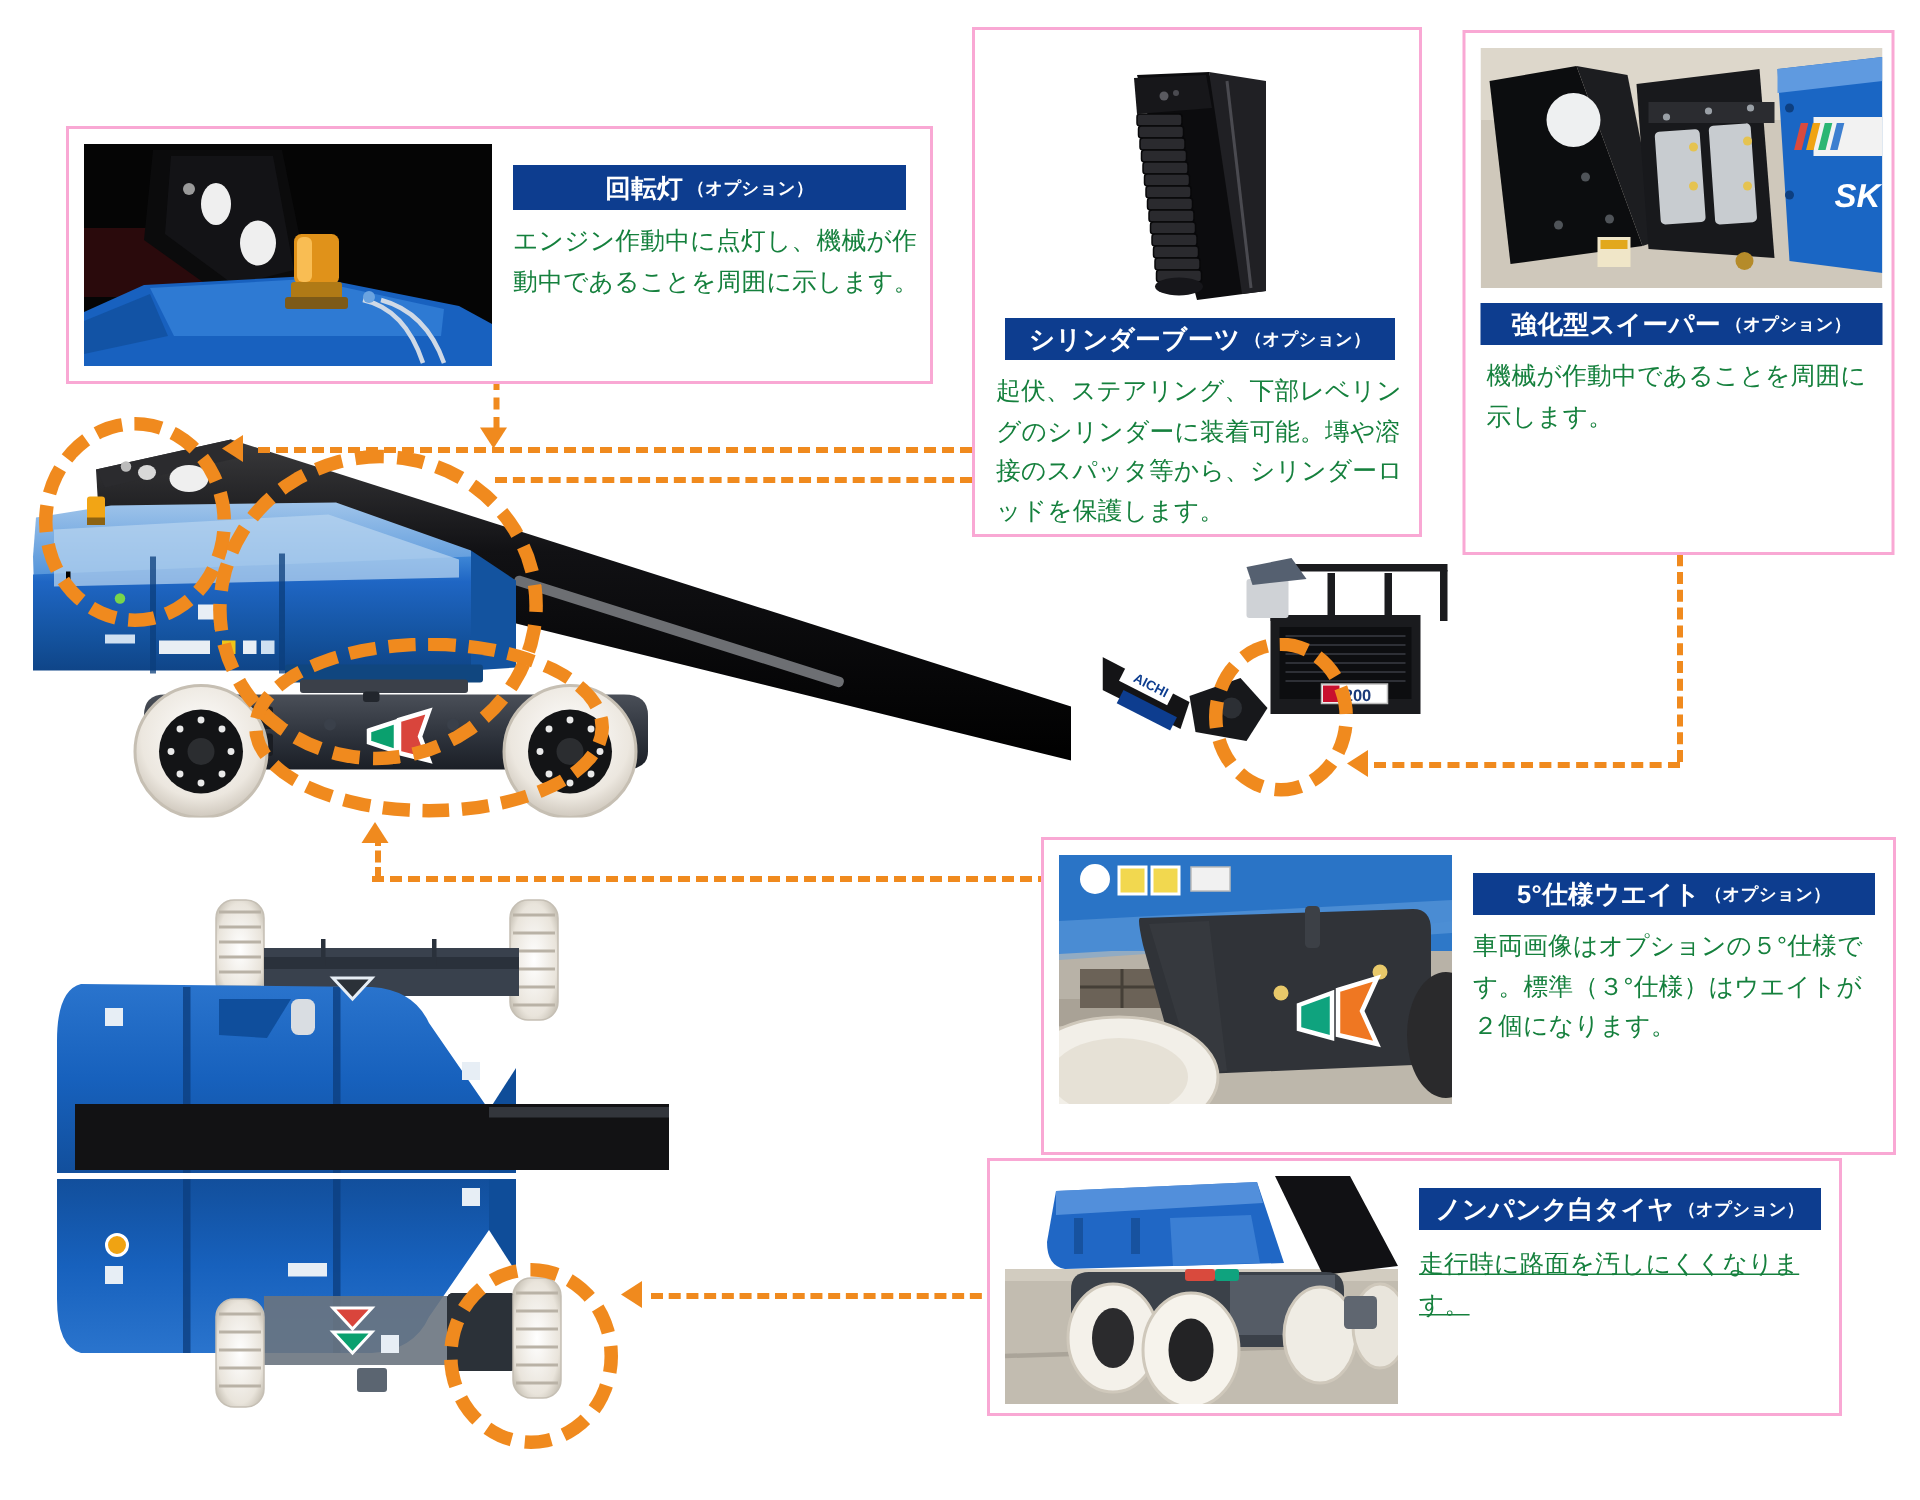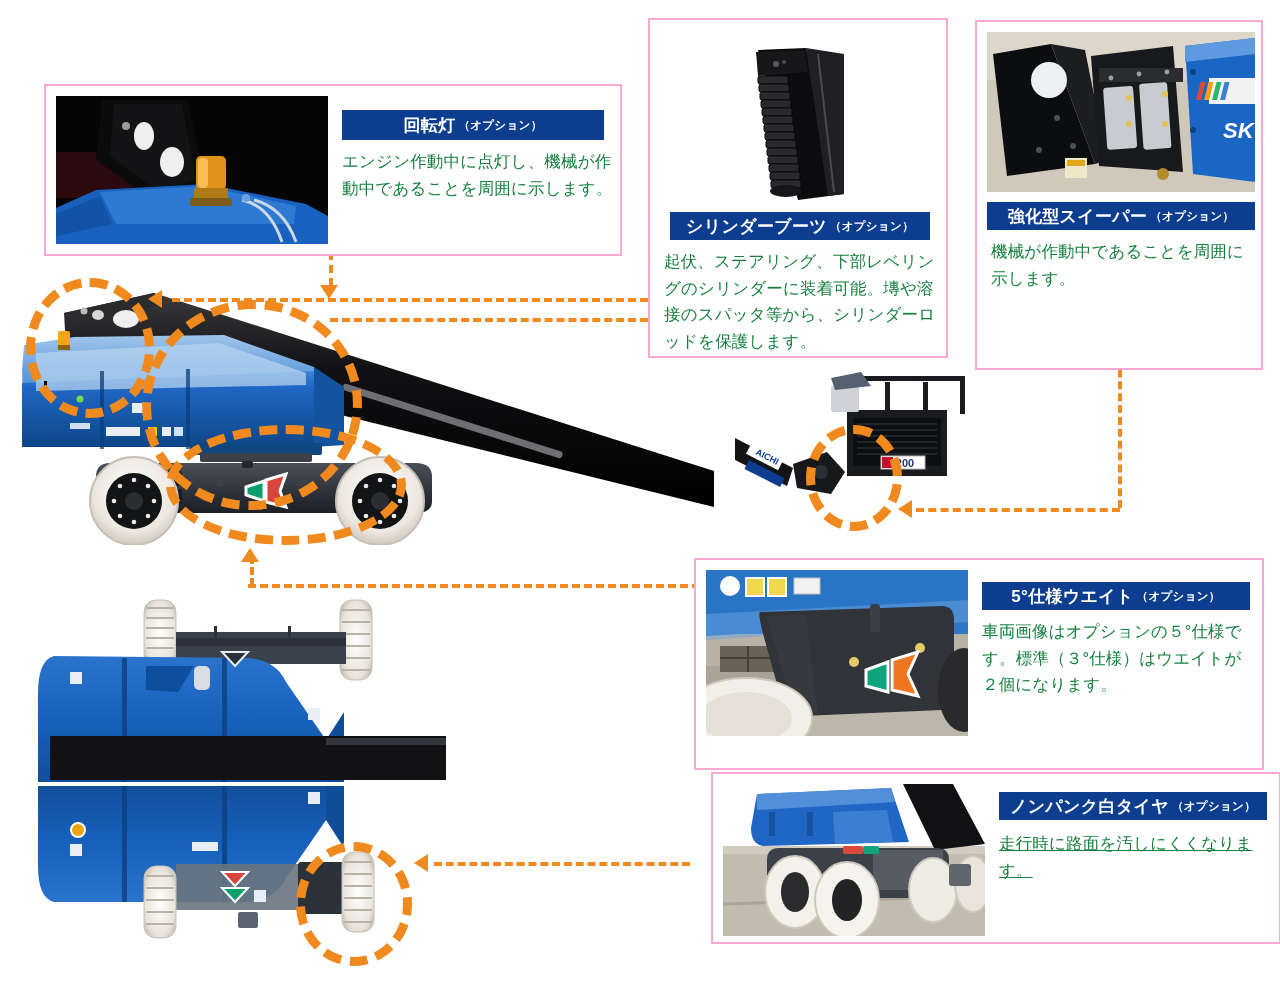--- a/index.html
+++ b/index.html
@@ -475,21 +475,21 @@
         <ellipse cx="258" cy="120" rx="26" ry="42" fill="#2a2a2c"></ellipse>
       </svg>
     </div>
     <div class="ttl" style="position:absolute;left:286px;top:22px;width:268px;height:28px;">
       <span class="main">5°仕様ウエイト</span>
       <span class="opt">（オプション）</span>
     </div>
     <div class="body-txt" style="position:absolute;left:286px;top:58px;width:268px;">車両画像はオプションの５°仕様です。標準（３°仕様）はウエイトが２個になります。</div>
   </div>
 
-  <div class="card" style="left:711px;top:772px;width:570px;height:172px;">
+  <div class="card" style="left:658px;top:772px;width:570px;height:172px;">
     <div class="photo" style="position:absolute;left:10px;top:10px;width:262px;height:152px;">
       <svg width="262" height="152" viewBox="0 0 262 152">
         <rect width="262" height="152" fill="#ffffff"></rect>
         <rect y="66" width="262" height="86" fill="#c2bcb0"></rect>
         <rect y="62" width="262" height="8" fill="#d2ccc0"></rect>
         <line x1="0" y1="120" x2="262" y2="112" stroke="#aaa499" stroke-width="3"></line>
 
         <path d="M34,10 L168,4 L186,58 L40,62 Q28,60 28,44 Z" fill="#2067c5"></path>
         <path d="M34,10 L168,4 L172,18 L34,26 Z" fill="#5f9ae0" opacity=".8"></path>
         <path d="M110,28 L164,26 L170,58 L112,60 Z" fill="#3b7fd4"></path>

